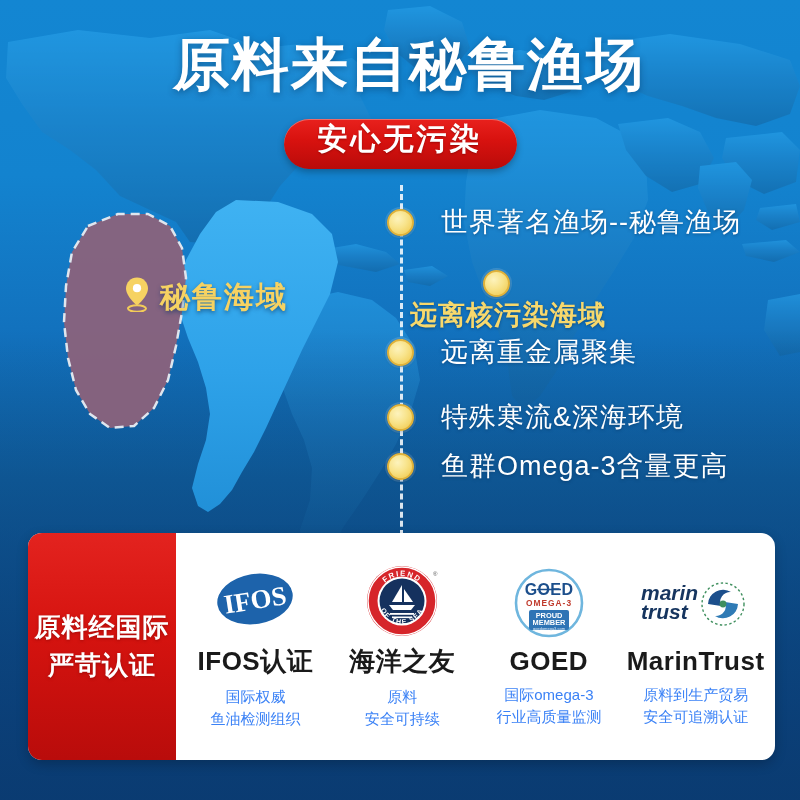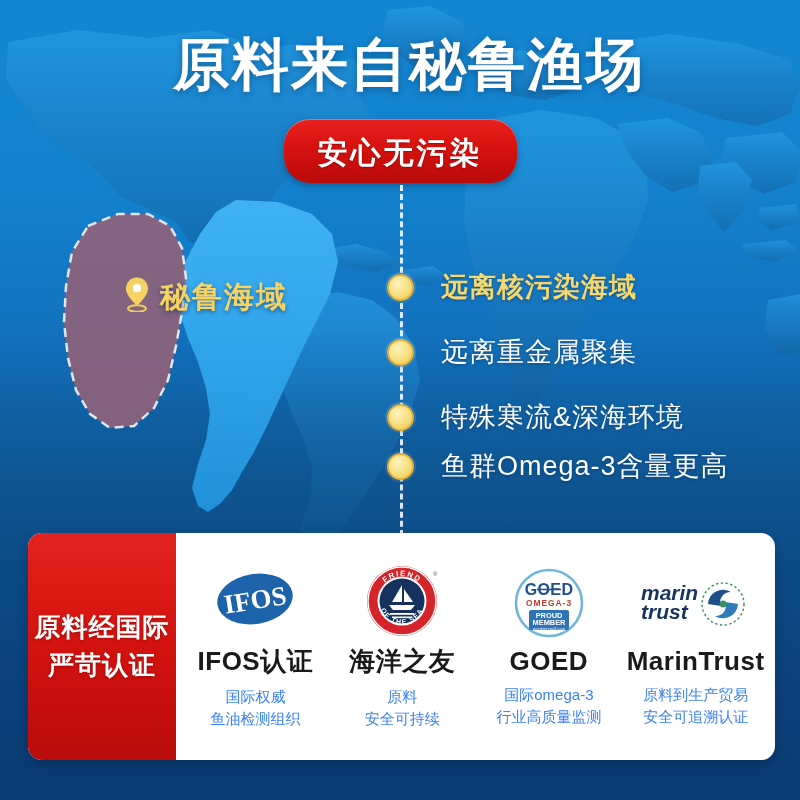--- a/index.html
+++ b/index.html
@@ -53,21 +53,21 @@
     padding-left:18px;
   }
 
   
   .badge-wrap {
     position:absolute; top:119px; left:0; right:0;
     display:flex; justify-content:center;
   }
   .badge {
     display:inline-block;
-    padding:14px 34px 9px;
+    padding:0 34px 9px;
     border-radius:26px;
     font-size:30px;
     font-weight:bold;
     letter-spacing:3px;
     color:#ffffff;
     background:linear-gradient(180deg,#e8211d 0%,#d8120f 42%,#b90b0a 100%);
     box-shadow:0 3px 7px rgba(0,0,0,.28), inset 0 1px 0 rgba(255,255,255,.33);
     text-shadow:0 1px 2px rgba(110,0,0,.55);
     white-space:nowrap;
   }
@@ -276,22 +276,26 @@
     <ellipse cx="13" cy="32.5" rx="9" ry="3.2" fill="none" stroke="#f3cc58" stroke-width="2"></ellipse>
     <path d="M13 1.5 C6.9 1.5 2 6.4 2 12.5 C2 20.5 13 29.5 13 29.5 C13 29.5 24 20.5 24 12.5 C24 6.4 19.1 1.5 13 1.5 Z" fill="#f6d262"></path>
     <circle cx="13" cy="12.2" r="4.1" fill="#ffffff"></circle>
   </svg>
 
   <div class="peru-label">秘鲁海域</div>
 
   <div class="bullets">
     <div class="dash-line"></div>
 
-
-    <div class="bullet-row" style="top:85px;">
+    <div class="bullet-row" style="top:20px;">
+      <span class="dot"></span>
+      <span class="bullet-text">世界著名渔场--秘鲁渔场</span>
+    </div>
+
+    <div class="bullet-row" style="top:85px;flex-direction:column;">
       <span class="dot"></span>
       <span class="bullet-text gold">远离核污染海域</span>
     </div>
 
     <div class="bullet-row" style="top:150px;">
       <span class="dot"></span>
       <span class="bullet-text">远离重金属聚集</span>
     </div>
 
     <div class="bullet-row" style="top:215px;">

